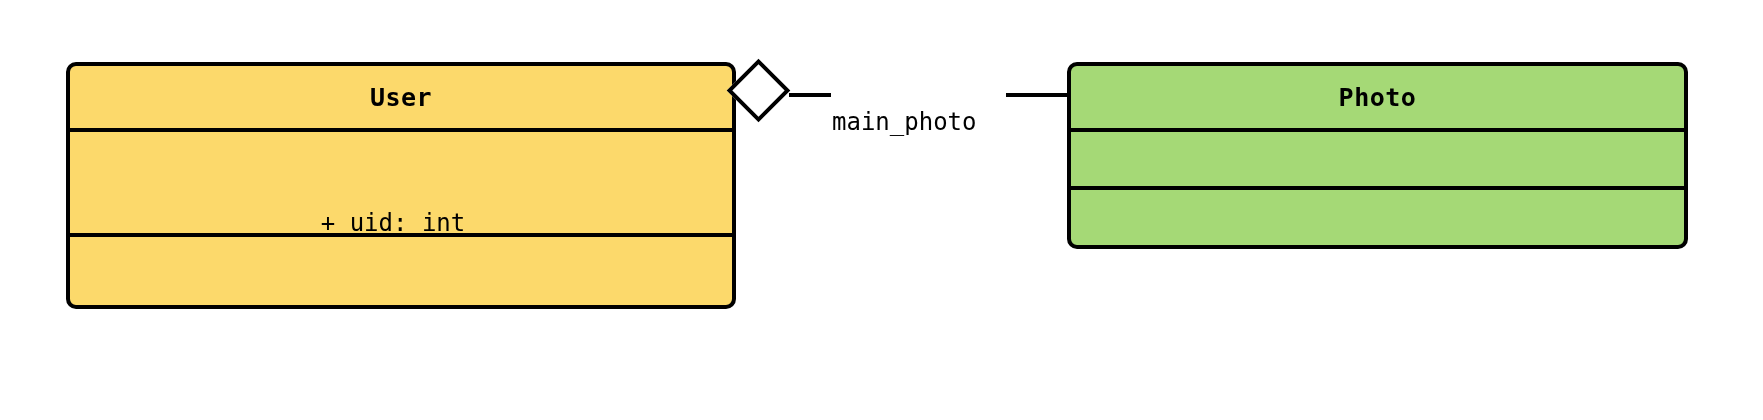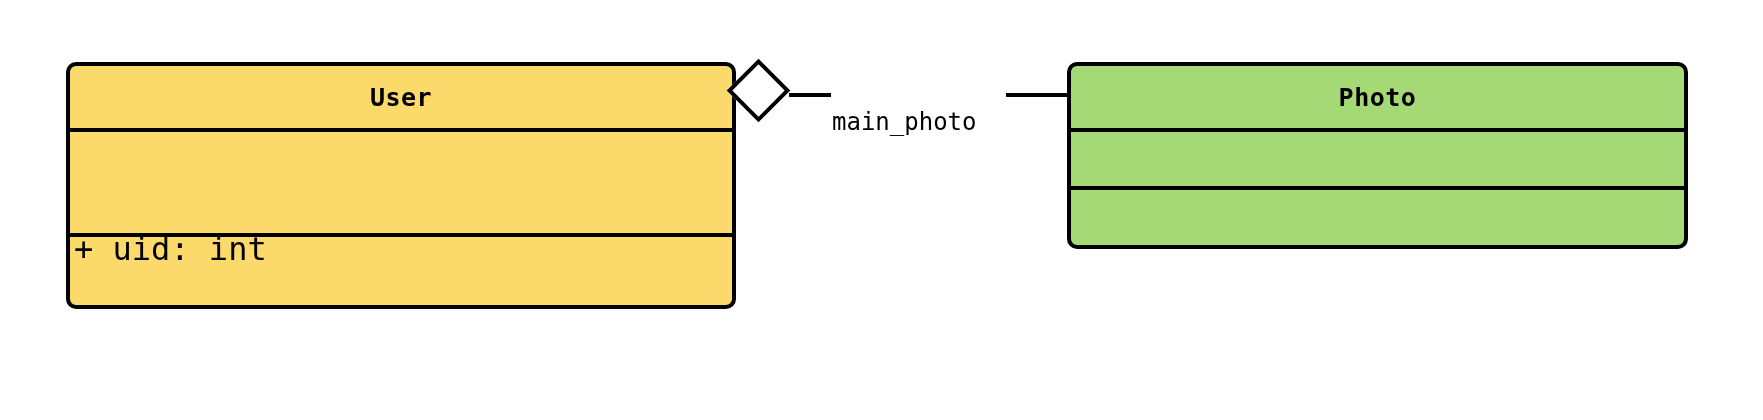--- a/index.html
+++ b/index.html
@@ -40,24 +40,25 @@
     display: flex;
     align-items: center;
     justify-content: center;
     font-weight: bold;
     font-size: 25px;
     letter-spacing: 0.5px;
     color: #000000;
   }
   .members {
     padding: 14px 20px 10px 4px;
-    font-size: 32px;
+    font-size: 24px;
     line-height: 1.30;
     color: #000000;
     white-space: pre;
+    text-align: center;
   }
   .members .bold {
     font-weight: bold;
   }
 
   
   #user-class {
     left: 66px;
     top: 62px;
     width: 670px;

